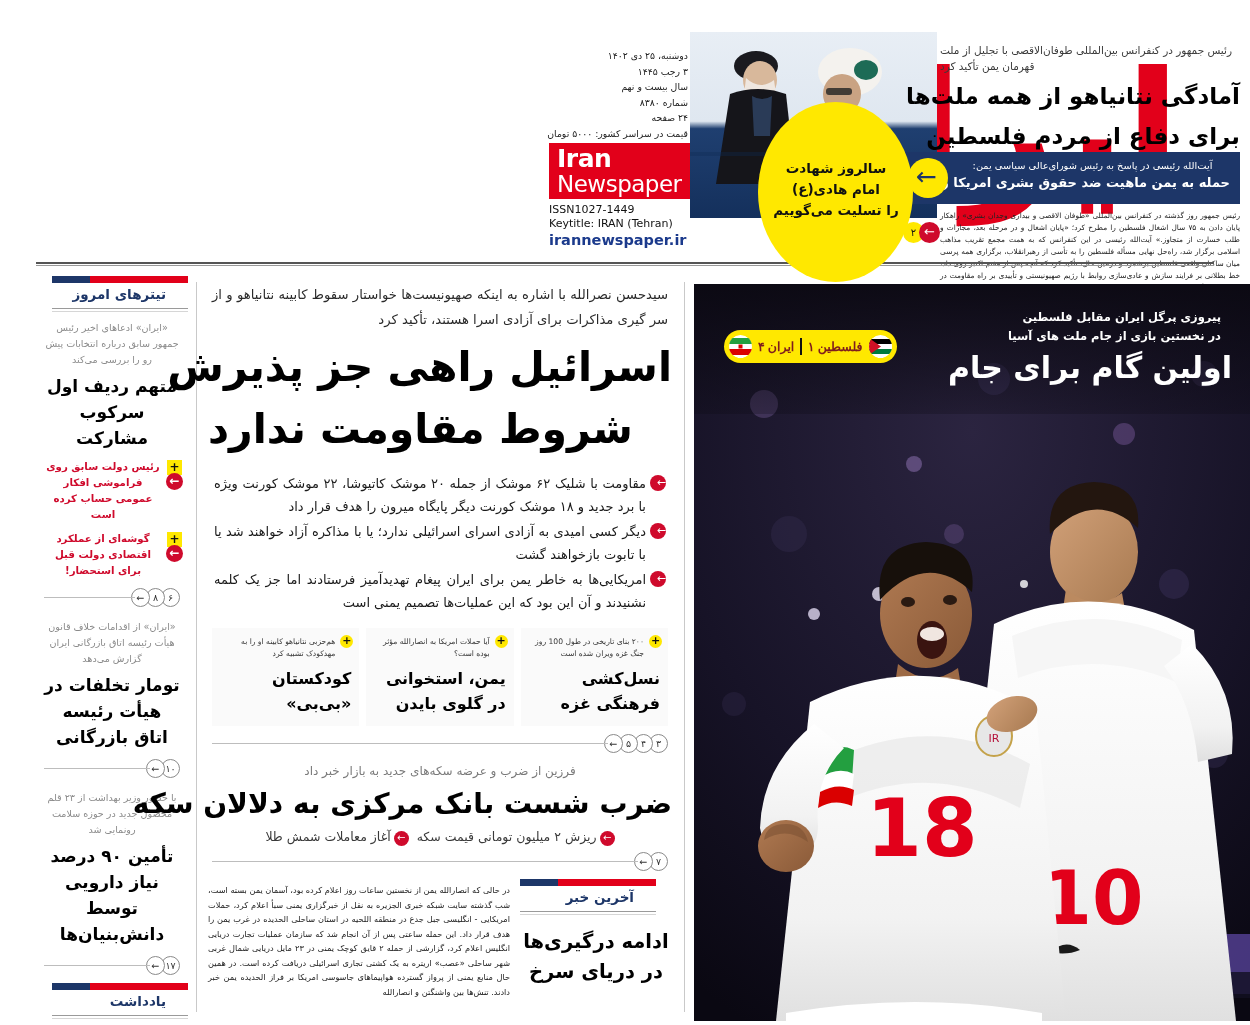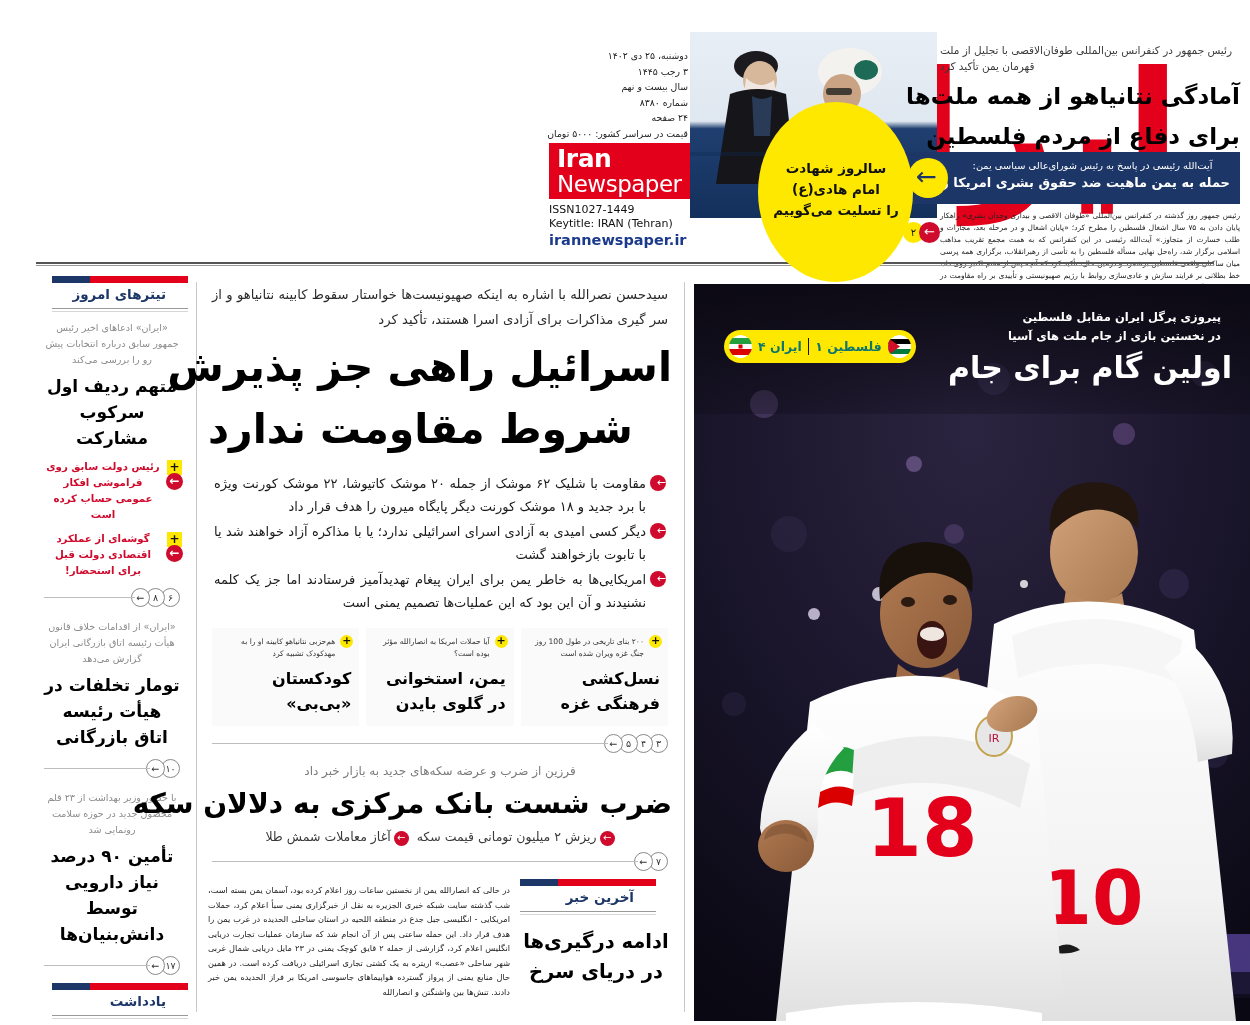--- a/index.html
+++ b/index.html
@@ -559,22 +559,23 @@
   }
   .flag {
     width: 23px; height: 23px;
     border-radius: 50%;
     overflow: hidden;
     display: block;
   }
   .score-txt {
     font-size: 12.5px;
     font-weight: bold;
-    color: #0f766e;
+    color: #7f1d1d;
     white-space: nowrap;
+    font-family: Liberation Serif, serif;
   }
   .score-sep { width: 1.5px; height: 17px; background: #111; }
 </style>
 </head>
 <body>
 
 <div class="page">
 
   <div class="masthead">
 

